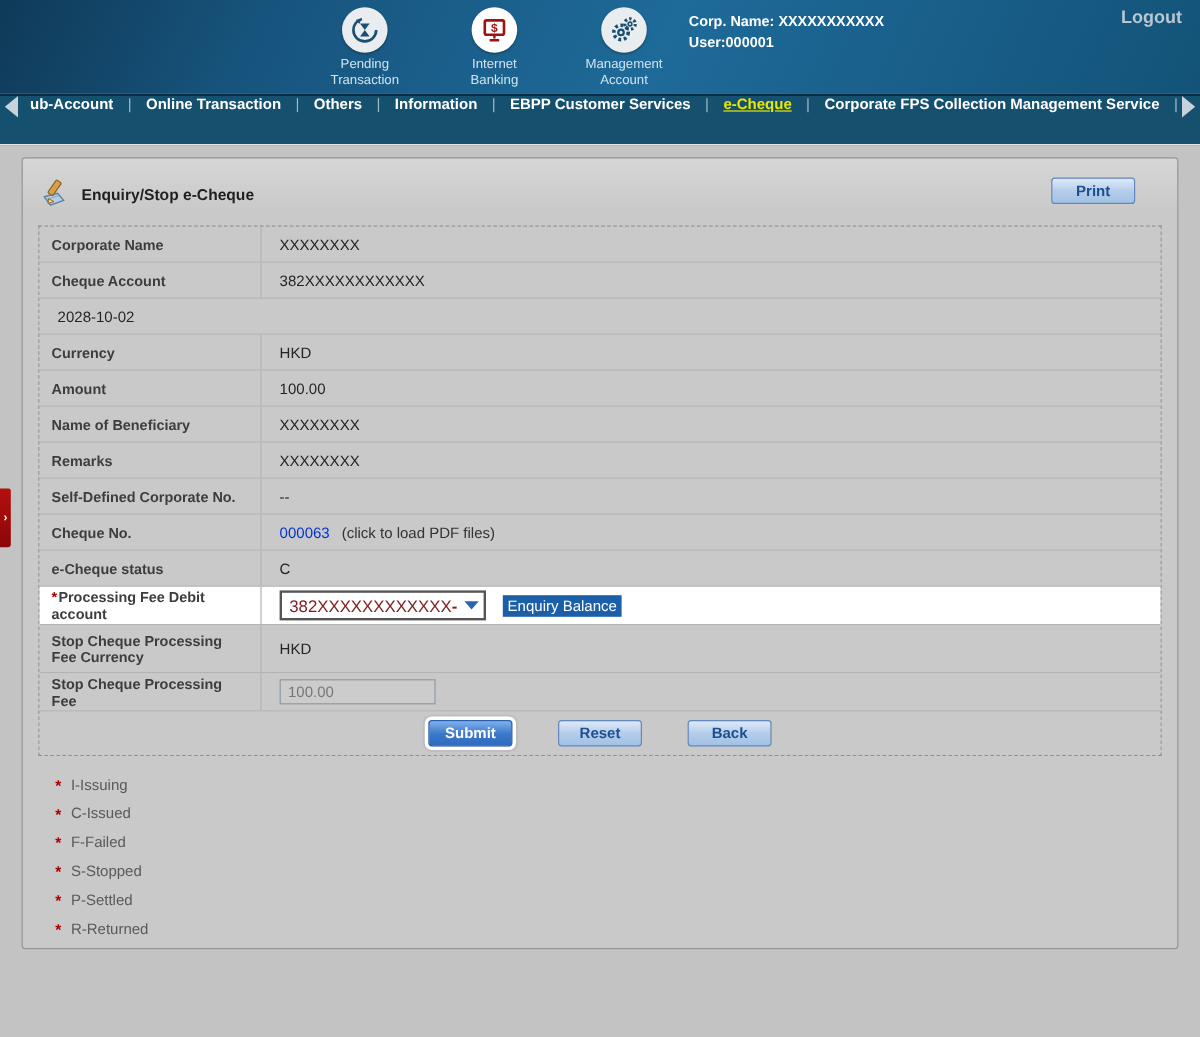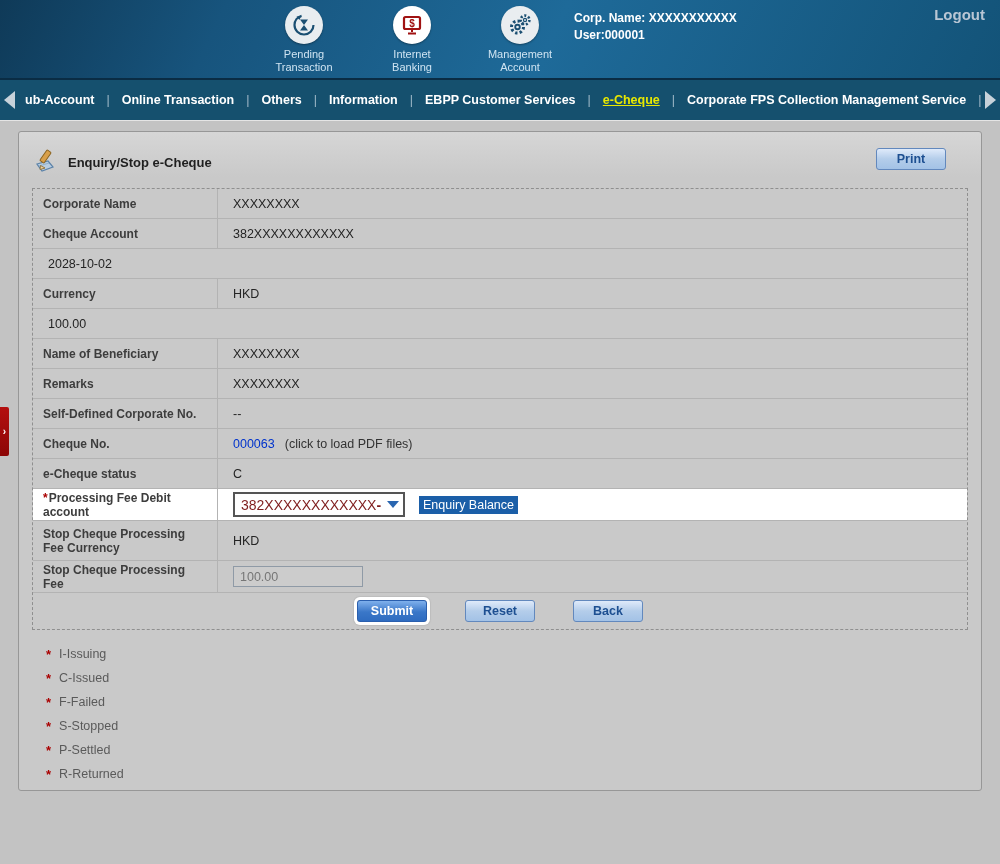--- a/index.html
+++ b/index.html
@@ -19,21 +19,21 @@
     margin:0 auto 4px; display:flex; align-items:center; justify-content:center;
     box-shadow:0 1px 2px rgba(0,0,0,.35);
   }
   .icon-circle.active{ background:#ffffff; }
   .menu-label{ color:#cfe4f2; font-size:11px; line-height:13px; }
   .corp-info{ position:absolute; left:574px; top:10px; color:#ffffff; font-size:12px; font-weight:bold; line-height:17px; }
   .logout{ position:absolute; right:15px; top:6px; color:#b9c6d4; font-size:15px; font-weight:bold; text-decoration:none; cursor:pointer; }
 
   
   .navbar{
-    height:41px; background:#15506e; display:flex; align-items:center;
+    height:41px; background:#15506e; display:flex; align-items:flex-start;
     color:#ffffff; font-size:12.5px; font-weight:bold; padding:0 4px;
     border-bottom:1px solid #e5e5e5; position:relative;
   }
   .nav-arrow{ width:0; height:0; border-top:9px solid transparent; border-bottom:9px solid transparent; cursor:pointer; }
   .nav-arrow.left{ border-right:11px solid #c7d2da; margin-right:6px; }
   .nav-arrow.right{ border-left:11px solid #c7d2da; margin-left:2px; }
   .nav-items{ display:flex; align-items:center; flex:1; overflow:hidden; white-space:nowrap; }
   .nav-item{ padding:0 12px; cursor:pointer; }
   .nav-item:first-child{ padding-left:4px; }
   .nav-sep{ color:#9fb8c8; font-weight:normal; }
@@ -218,20 +218,21 @@
           <div class="tvalue">382XXXXXXXXXXXX</div>
         </div>
         <div class="trow h30">
           <div class="tvalue">2028-10-02</div>
         </div>
         <div class="trow h30">
           <div class="tlabel">Currency</div>
           <div class="tvalue">HKD</div>
         </div>
         <div class="trow h30">
+          <div class="tlabel">Amount</div>
           <div class="tvalue">100.00</div>
         </div>
         <div class="trow h30">
           <div class="tlabel">Name of Beneficiary</div>
           <div class="tvalue">XXXXXXXX</div>
         </div>
         <div class="trow h30">
           <div class="tlabel">Remarks</div>
           <div class="tvalue">XXXXXXXX</div>
         </div>

